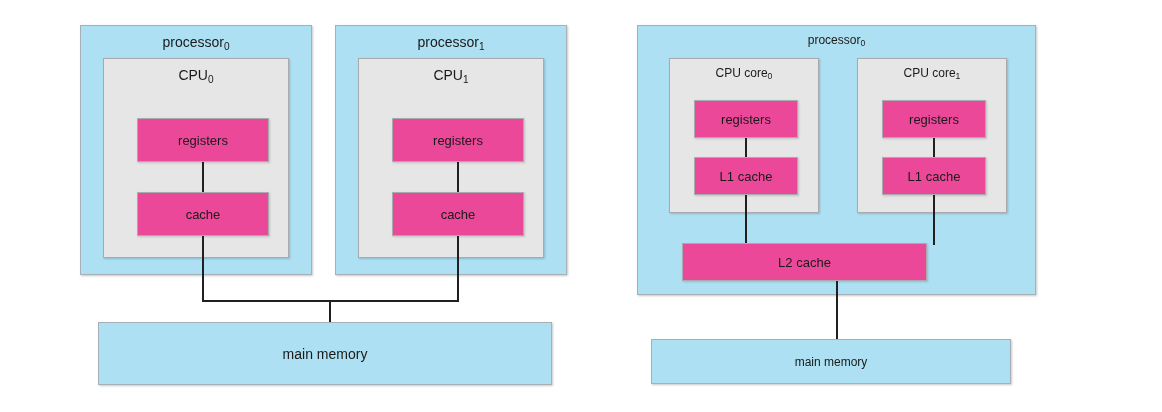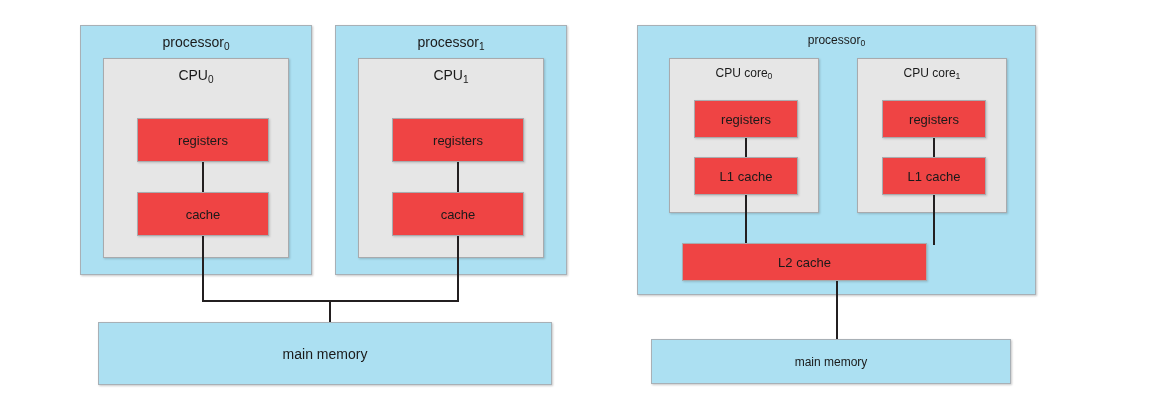--- a/index.html
+++ b/index.html
@@ -38,21 +38,21 @@
 
   
   .gray-box {
     background: #e6e6e6;
     border: 1px solid #a8aaad;
     box-shadow: 1px 1px 2px rgba(0,0,0,0.18);
   }
 
   
   .white-box {
-    background: #ef4444;
+    background: #ec4899;
     border: 1px solid #a9abae;
     box-shadow: 1px 1px 2px rgba(0,0,0,0.16);
   }
 
   
   .box-label {
     position: absolute;
     left: 0;
     width: 100%;
     text-align: center;

